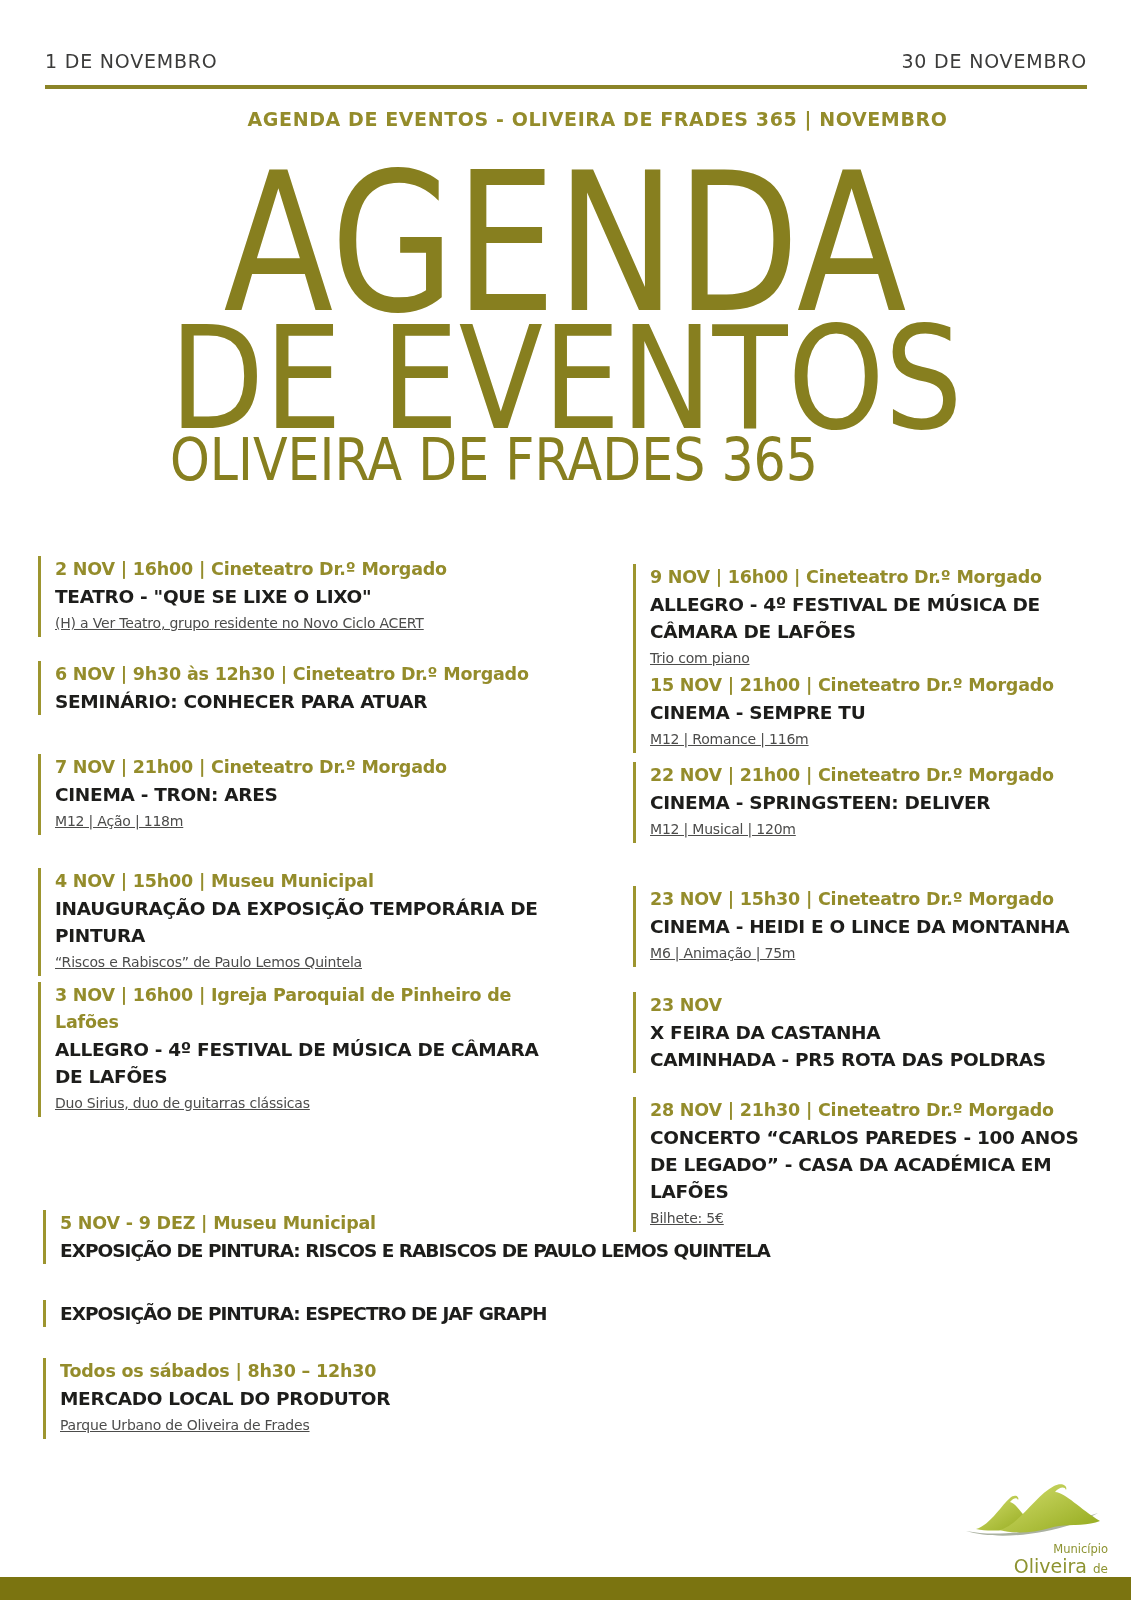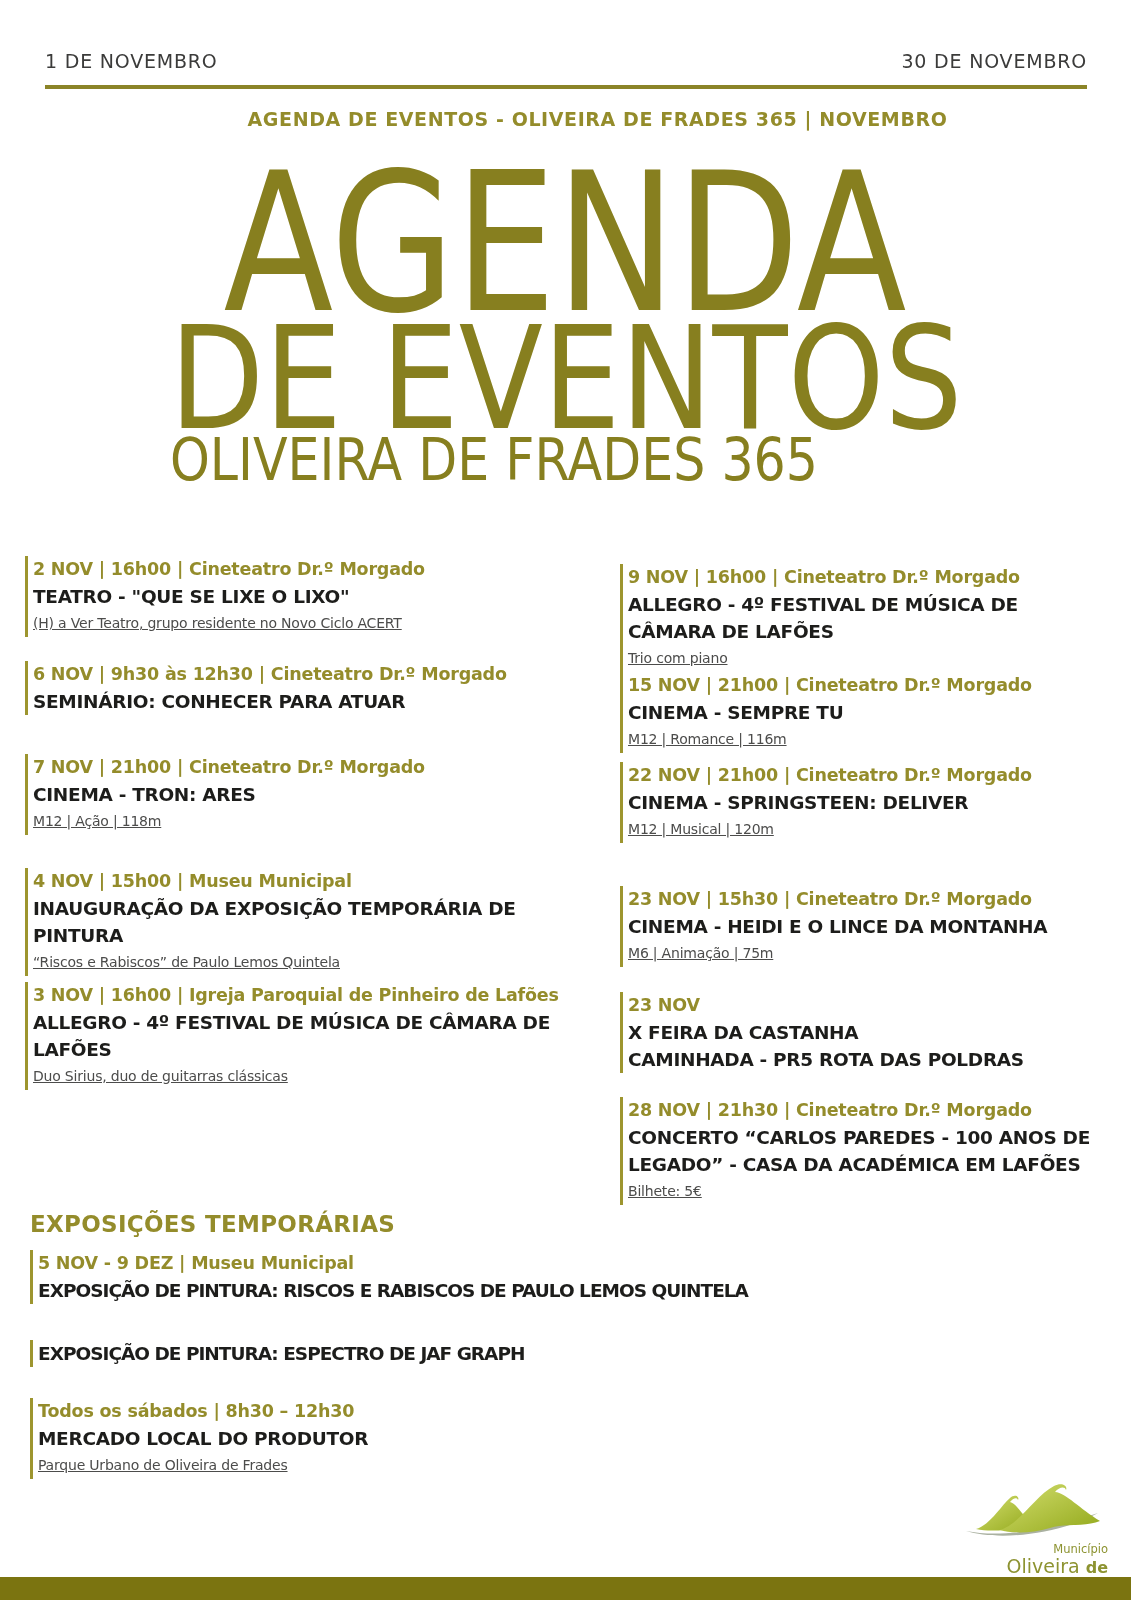--- a/index.html
+++ b/index.html
@@ -18,36 +18,36 @@
     position:absolute;left:0;top:108px;width:1131px;text-align:center;
     font-size:19px;font-weight:700;letter-spacing:0.6px;color:#948c2b;padding-left:32px;
   }
   
   .title-svg{position:absolute;left:0;top:150px;}
   .title-svg text{fill:#877f1f;font-family:"DejaVu Sans","Liberation Sans",sans-serif;}
   
   .col{position:absolute;}
   .col-left{left:25px;top:556px;width:545px;}
   .col-right{left:620px;top:564px;width:490px;}
-  .event{border-left:3px solid #9d952f;padding-left:5px;}
+  .event{border-left:3px solid #9d952f;padding-left:14px;margin-left:13px;}
   .ev-header{font-weight:700;font-size:17.5px;line-height:27px;letter-spacing:-0.2px;color:#948c2b;}
   .ev-title{font-weight:700;font-size:18.5px;line-height:27px;letter-spacing:-0.3px;color:#1d1d1b;}
   .ev-detail{font-size:14px;line-height:27px;letter-spacing:-0.2px;color:#4c4c4b;text-decoration:underline;}
   
   .expo-section{position:absolute;left:30px;top:1210px;width:1080px;}
   .expo-heading{
     font-size:23px;font-weight:700;letter-spacing:0.3px;color:#948c2b;
     line-height:28px;margin-bottom:12px;
   }
   .expo-title{letter-spacing:-1px;}
   
   .logo{position:absolute;left:958px;top:1484px;width:150px;text-align:right;color:#8d9331;}
   .logo-municipio{font-size:11.5px;line-height:13px;margin-top:1px;}
   .logo-name{font-size:19px;line-height:21px;font-weight:400;}
-  .logo-name .de{font-size:16px;font-weight:bold;}
+  .logo-name .de{font-size:12px;}
   .footer-bar{position:absolute;left:0;top:1577px;width:1131px;height:23px;background:#7b7410;}
 </style>
 </head>
 <body>
 
 <div class="page">
 
   <div class="dates-row">
     <span>1 DE NOVEMBRO</span>
     <span>30 DE NOVEMBRO</span>
@@ -117,21 +117,20 @@
       <div class="ev-title">CAMINHADA - PR5 ROTA DAS POLDRAS</div>
     </div>
     <div class="event">
       <div class="ev-header">28 NOV | 21h30 | Cineteatro Dr.º Morgado</div>
       <div class="ev-title">CONCERTO “CARLOS PAREDES - 100 ANOS DE LEGADO” - CASA DA ACADÉMICA EM LAFÕES</div>
       <div class="ev-detail">Bilhete: 5€</div>
     </div>
   </div>
 
   <div class="expo-section">
-    <div class="expo-heading">EXPOSIÇÕES TEMPORÁRIAS</div>
     <div class="event" style="margin-bottom:36px">
       <div class="ev-header">5 NOV - 9 DEZ | Museu Municipal</div>
       <div class="ev-title expo-title">EXPOSIÇÃO DE PINTURA: RISCOS E RABISCOS DE PAULO LEMOS QUINTELA</div>
     </div>
     <div class="event" style="margin-bottom:31px">
       <div class="ev-title expo-title">EXPOSIÇÃO DE PINTURA: ESPECTRO DE JAF GRAPH</div>
     </div>
     <div class="event">
       <div class="ev-header">Todos os sábados | 8h30 – 12h30</div>
       <div class="ev-title">MERCADO LOCAL DO PRODUTOR</div>

